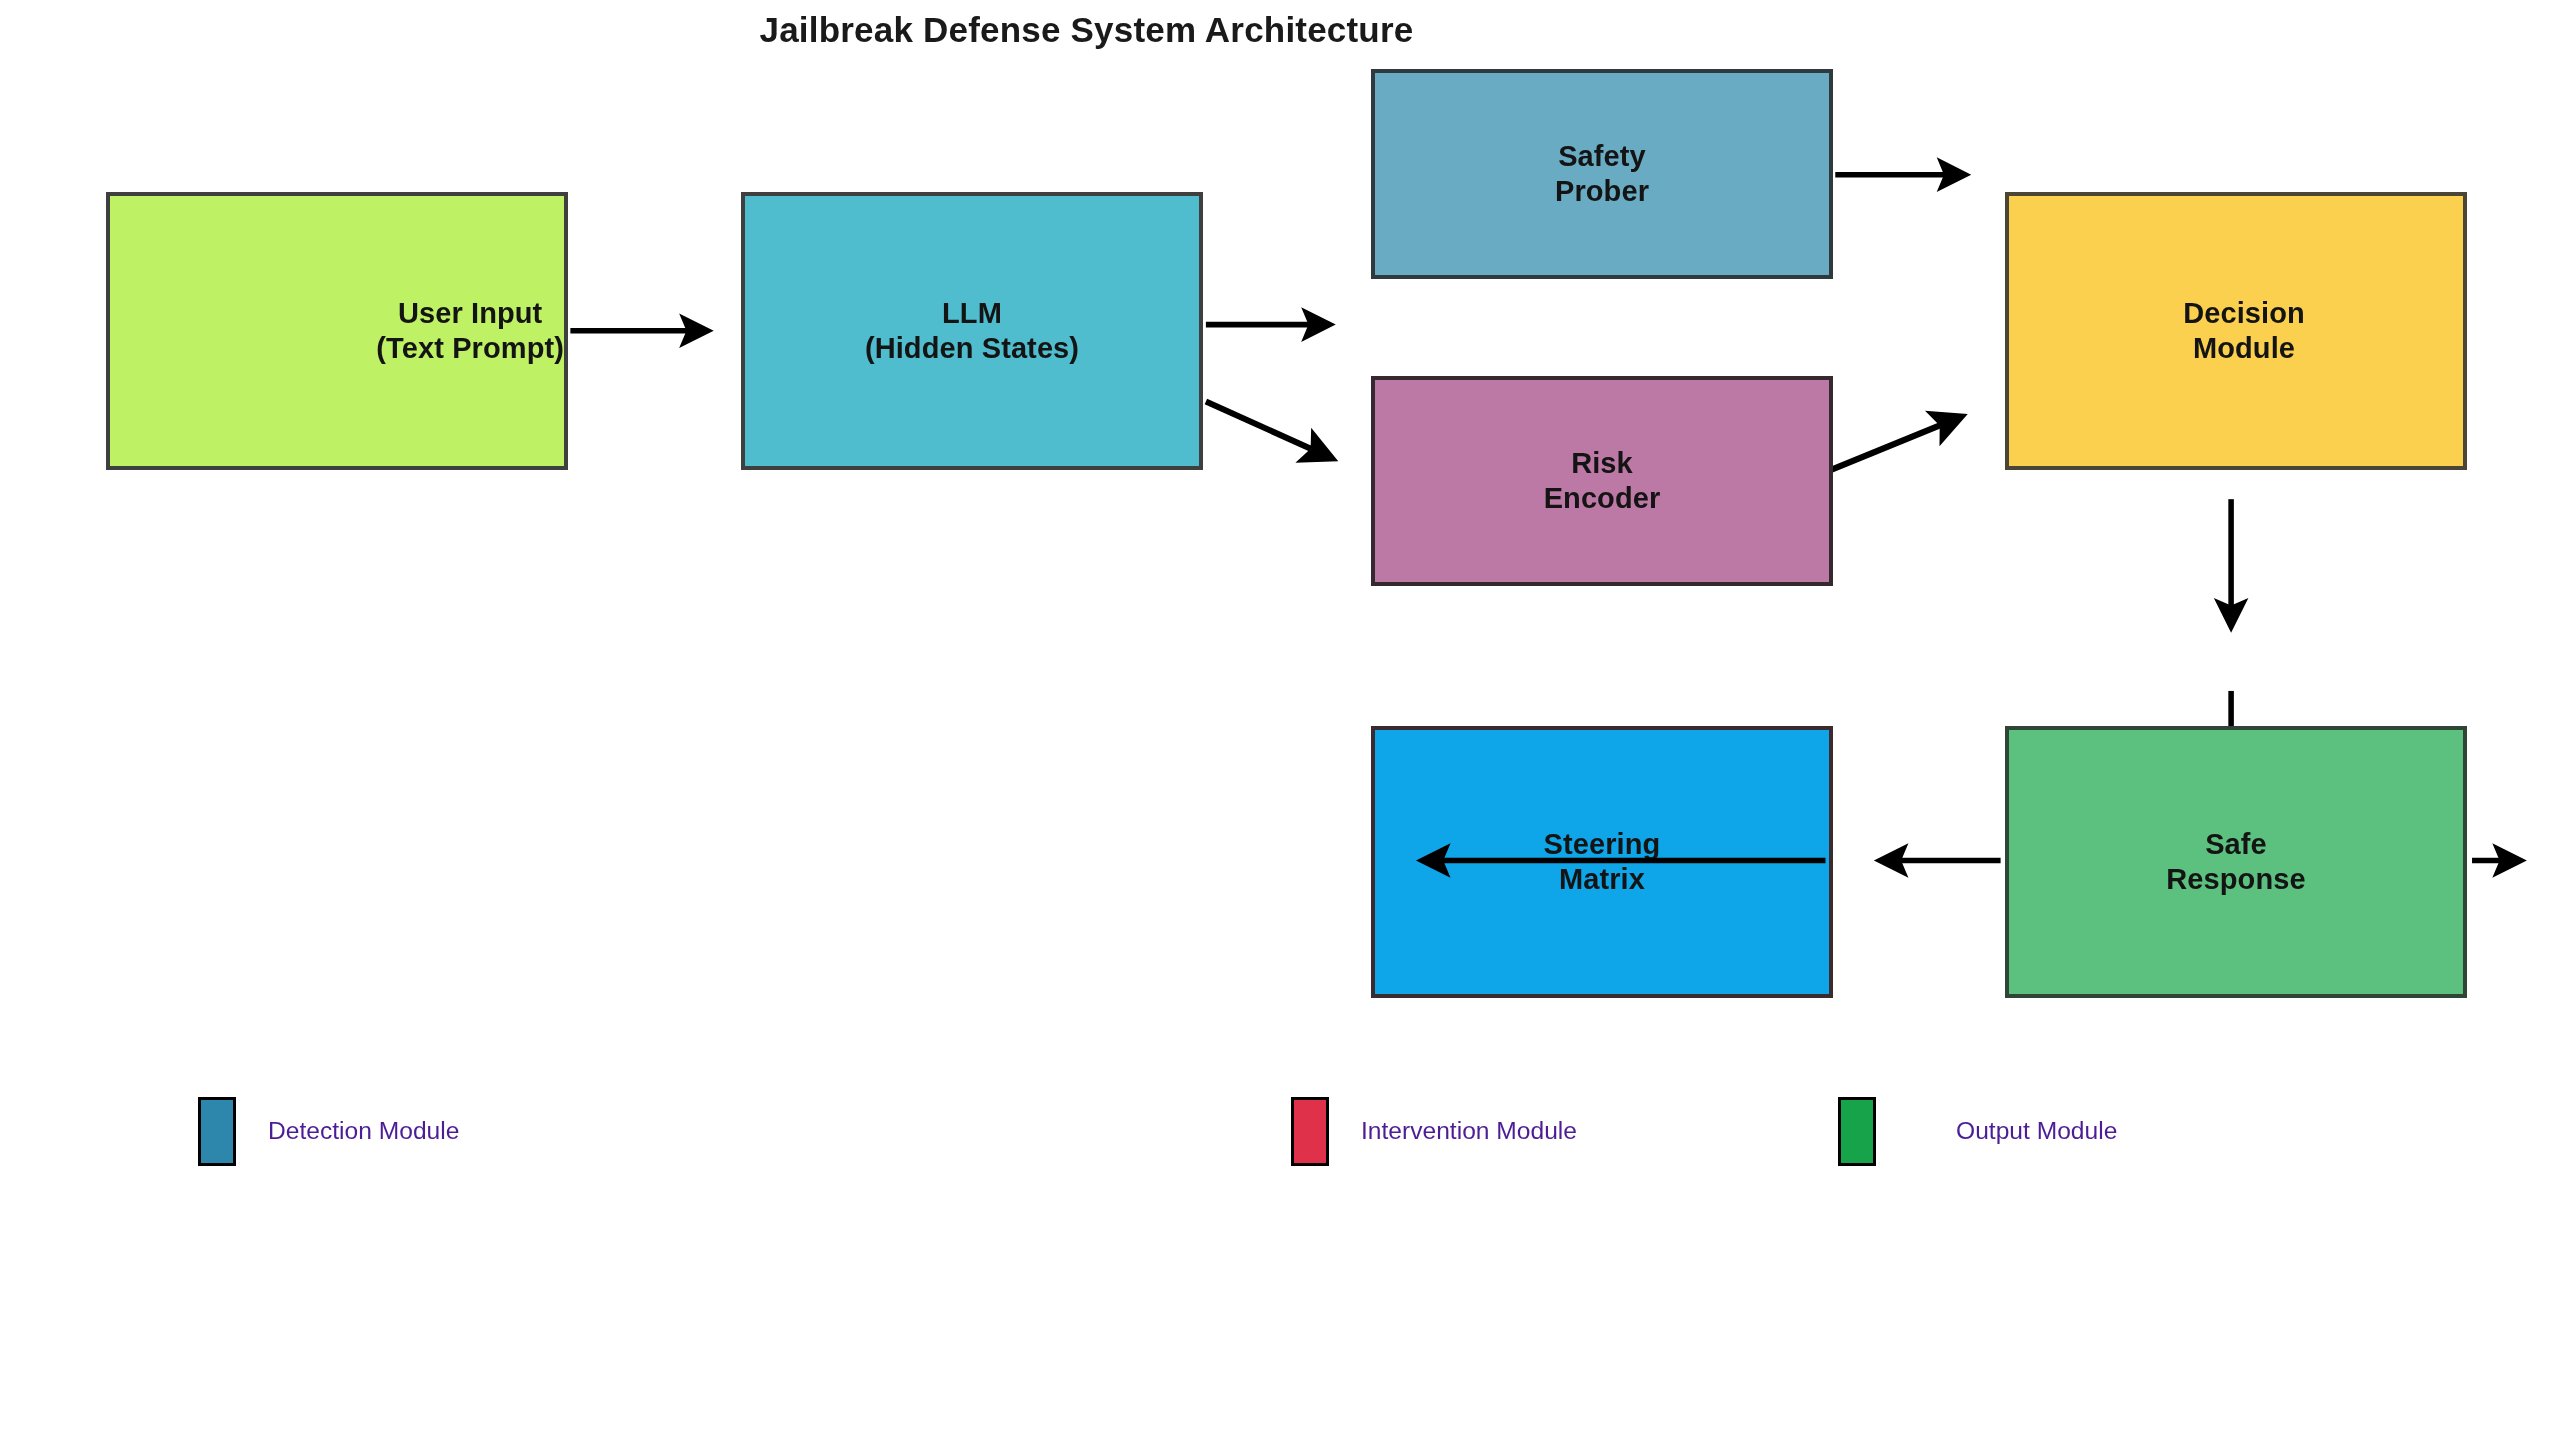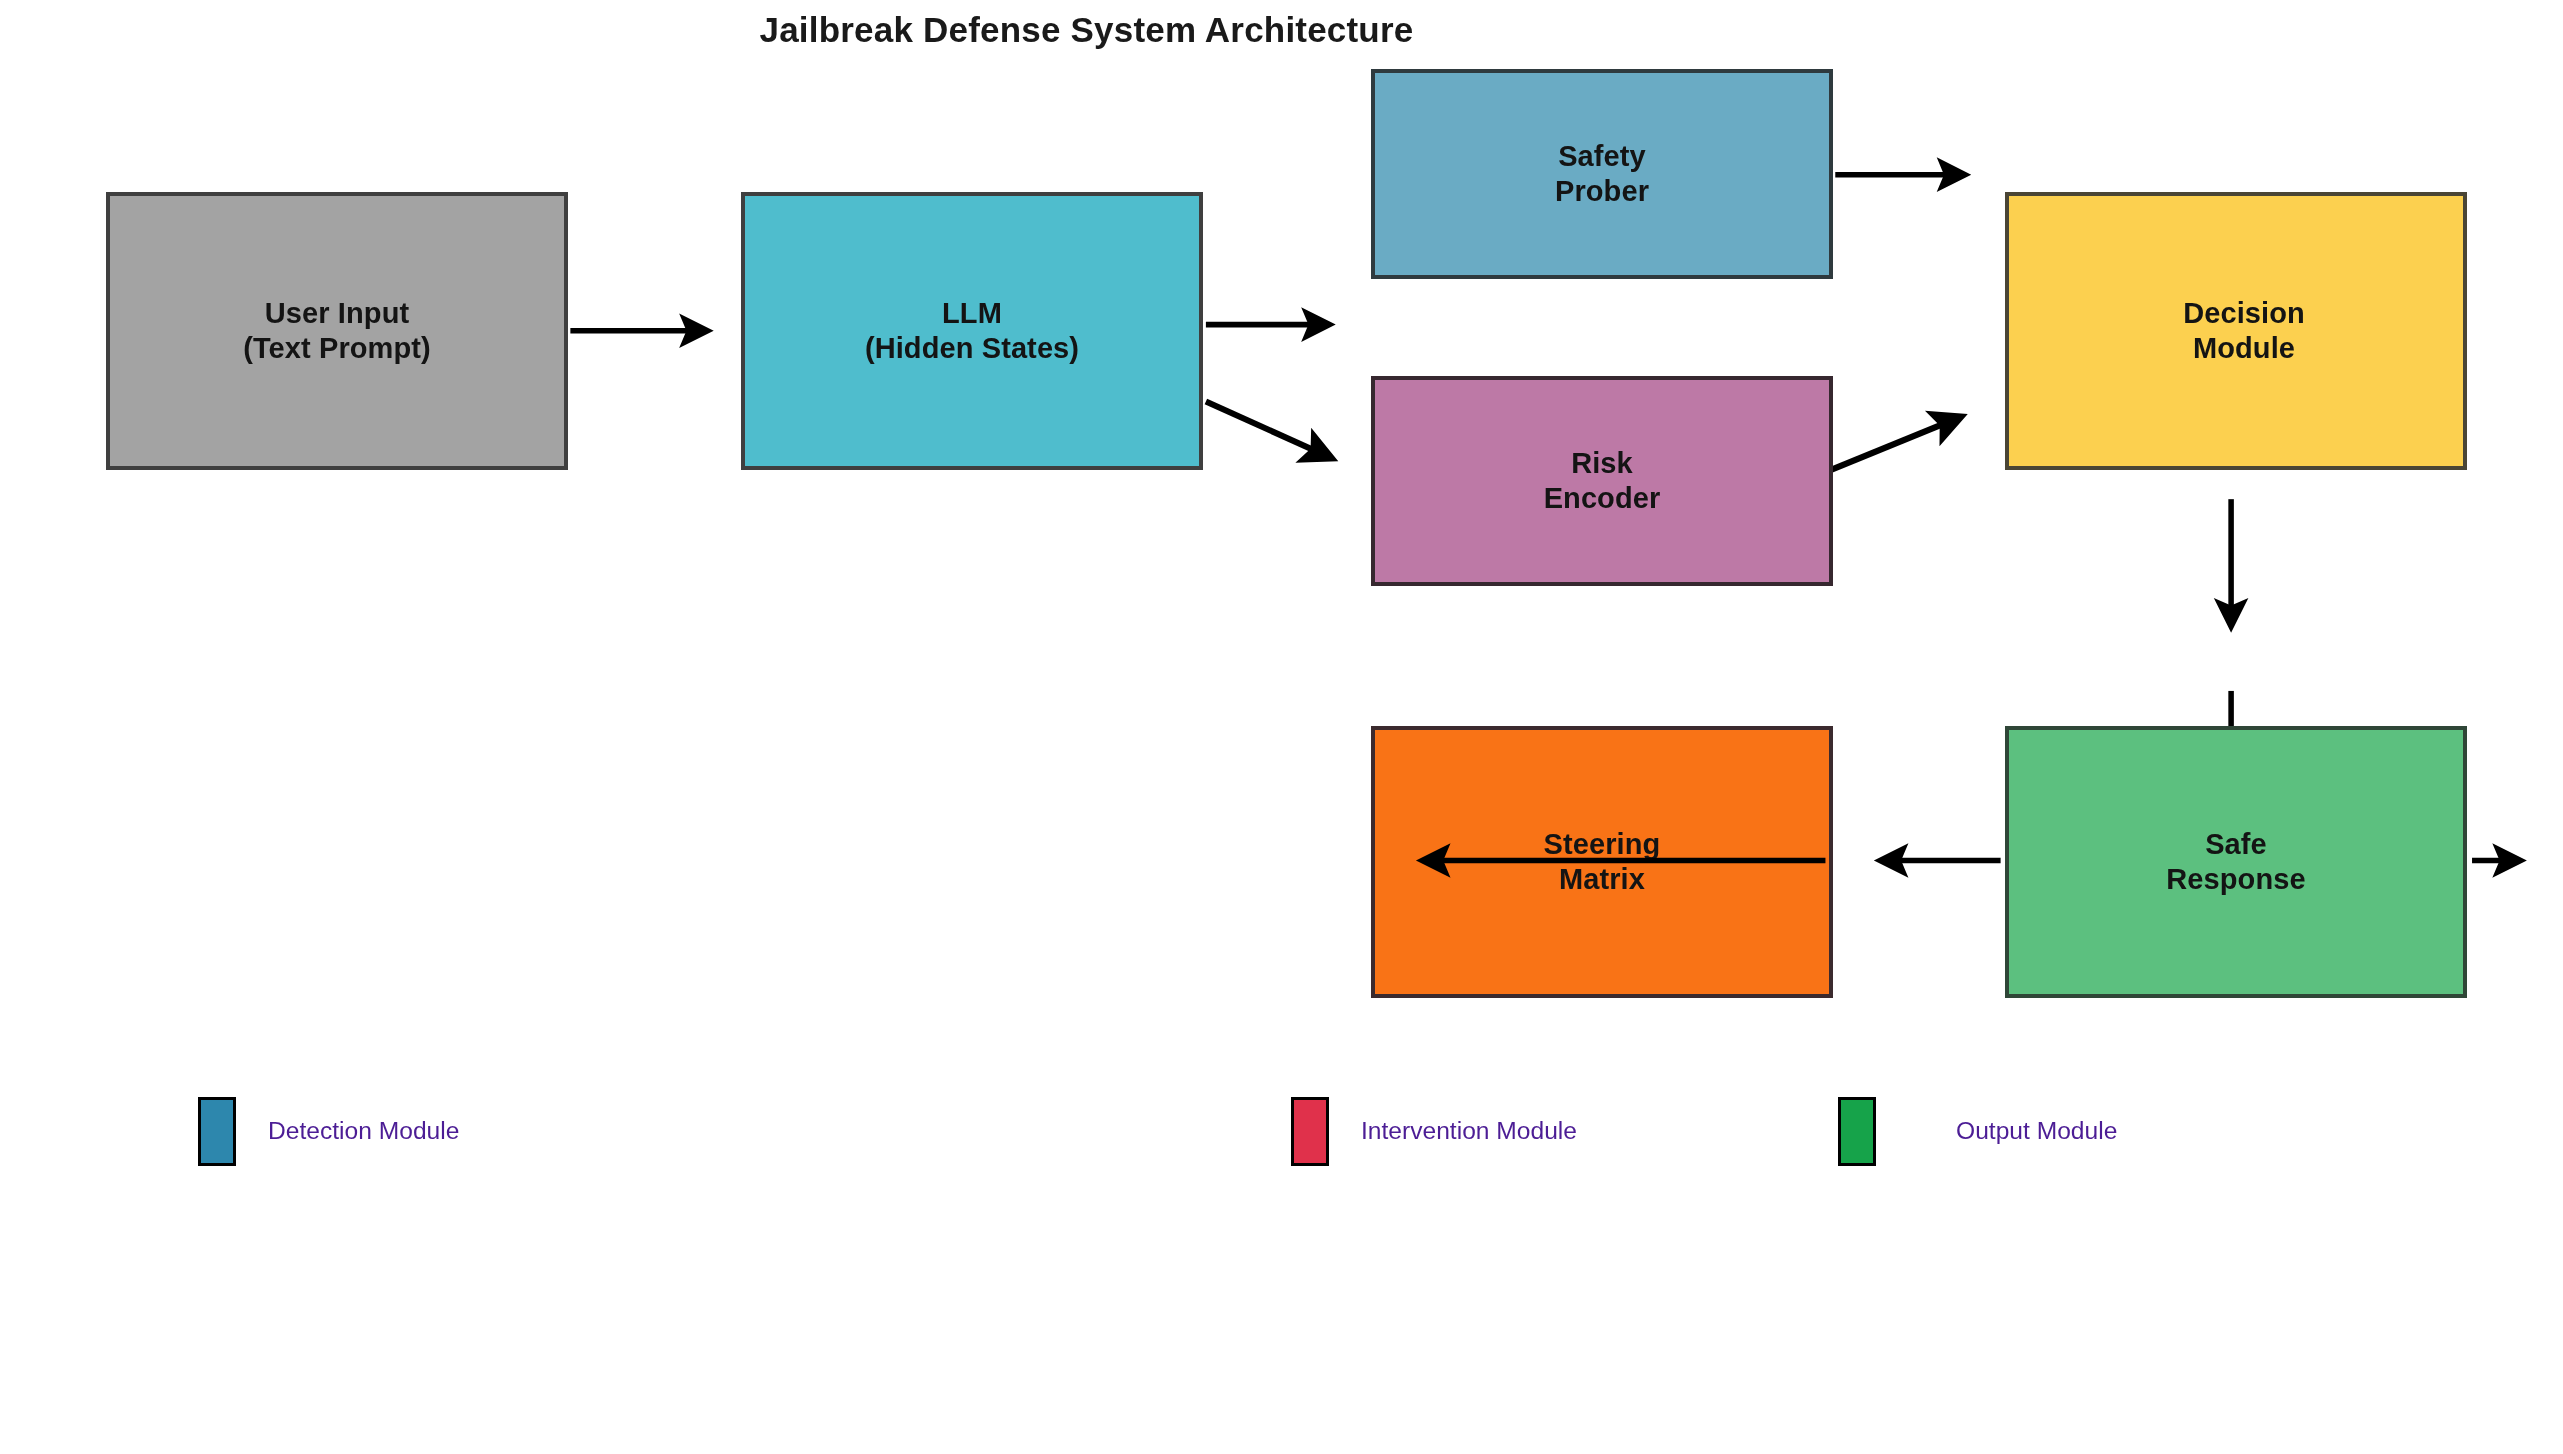--- a/index.html
+++ b/index.html
@@ -145,21 +145,21 @@
     <defs>
       <marker id="ah2" viewBox="0 0 12 12" refX="9" refY="6" markerWidth="7.5" markerHeight="7.5" orient="auto-start-reverse" markerUnits="strokeWidth">
         <path d="M 1 1 L 11 6 L 1 11 L 3.1 6 Z" fill="#000000"></path>
       </marker>
     </defs>
     <g>
       <line x1="2970" y1="1400" x2="2315" y2="1400" stroke="#000000" stroke-width="9" marker-end="url(#ah2)"></line>
     </g>
   </svg>
 
-  <div class="node" id="node-user-input" style="background: #a3a3a3; border-color: rgb(63, 63, 63);">
+  <div class="node" id="node-user-input" style="background: #bef264; border-color: rgb(63, 63, 63); justify-content: flex-end;">
     <div>
       <span class="node-line">User Input</span>
       <span class="node-line">(Text Prompt)</span>
     </div>
   </div>
 
   <div class="node" id="node-llm" style="background: rgb(79, 189, 205); border-color: rgb(63, 63, 63);">
     <div>
       <span class="node-line">LLM</span>
       <span class="node-line">(Hidden States)</span>
@@ -180,21 +180,21 @@
     </div>
   </div>
 
   <div class="node" id="node-decision" style="background: rgb(252, 208, 79); border-color: rgb(74, 69, 53); padding-left: 16px;">
     <div>
       <span class="node-line">Decision</span>
       <span class="node-line">Module</span>
     </div>
   </div>
 
-  <div class="node" id="node-steering" style="background: #f97316; border-color: rgb(59, 42, 46);">
+  <div class="node" id="node-steering" style="background: #0ea5e9; border-color: rgb(59, 42, 46);">
     <div>
       <span class="node-line">Steering</span>
       <span class="node-line">Matrix</span>
     </div>
   </div>
 
   <div class="node" id="node-safe-response" style="background: rgb(92, 192, 127); border-color: rgb(47, 70, 55);">
     <div>
       <span class="node-line">Safe</span>
       <span class="node-line">Response</span>

